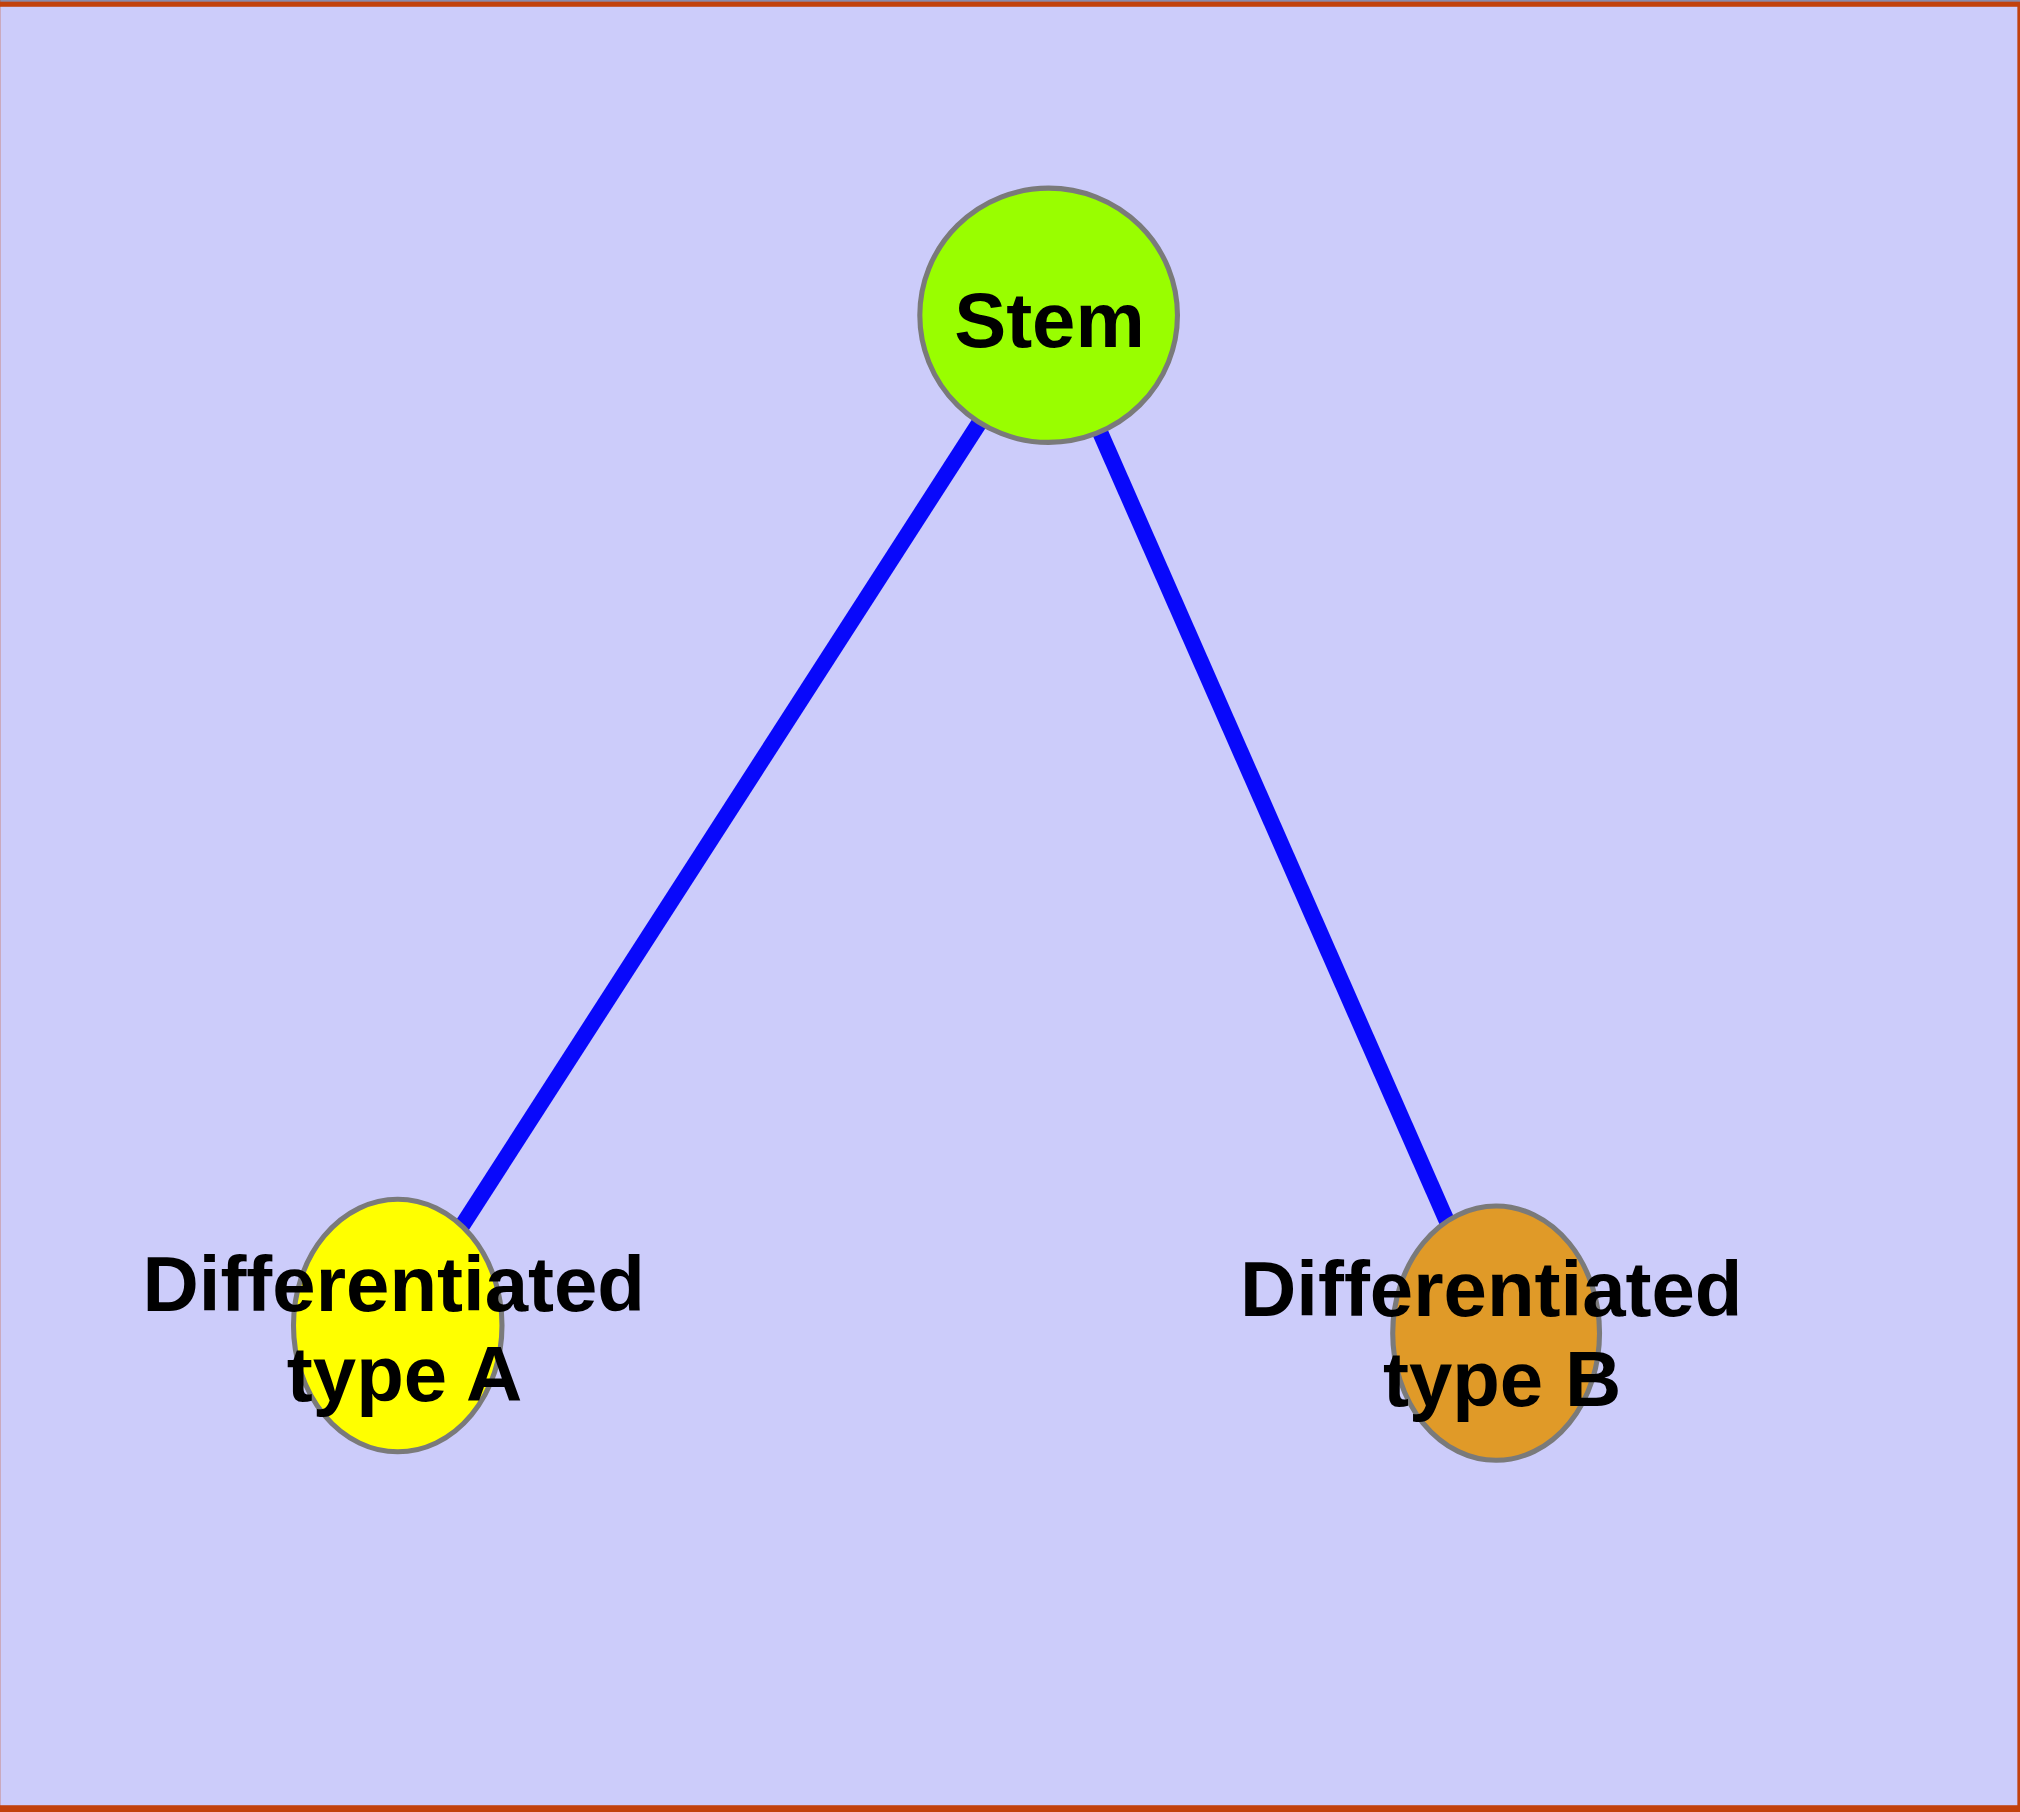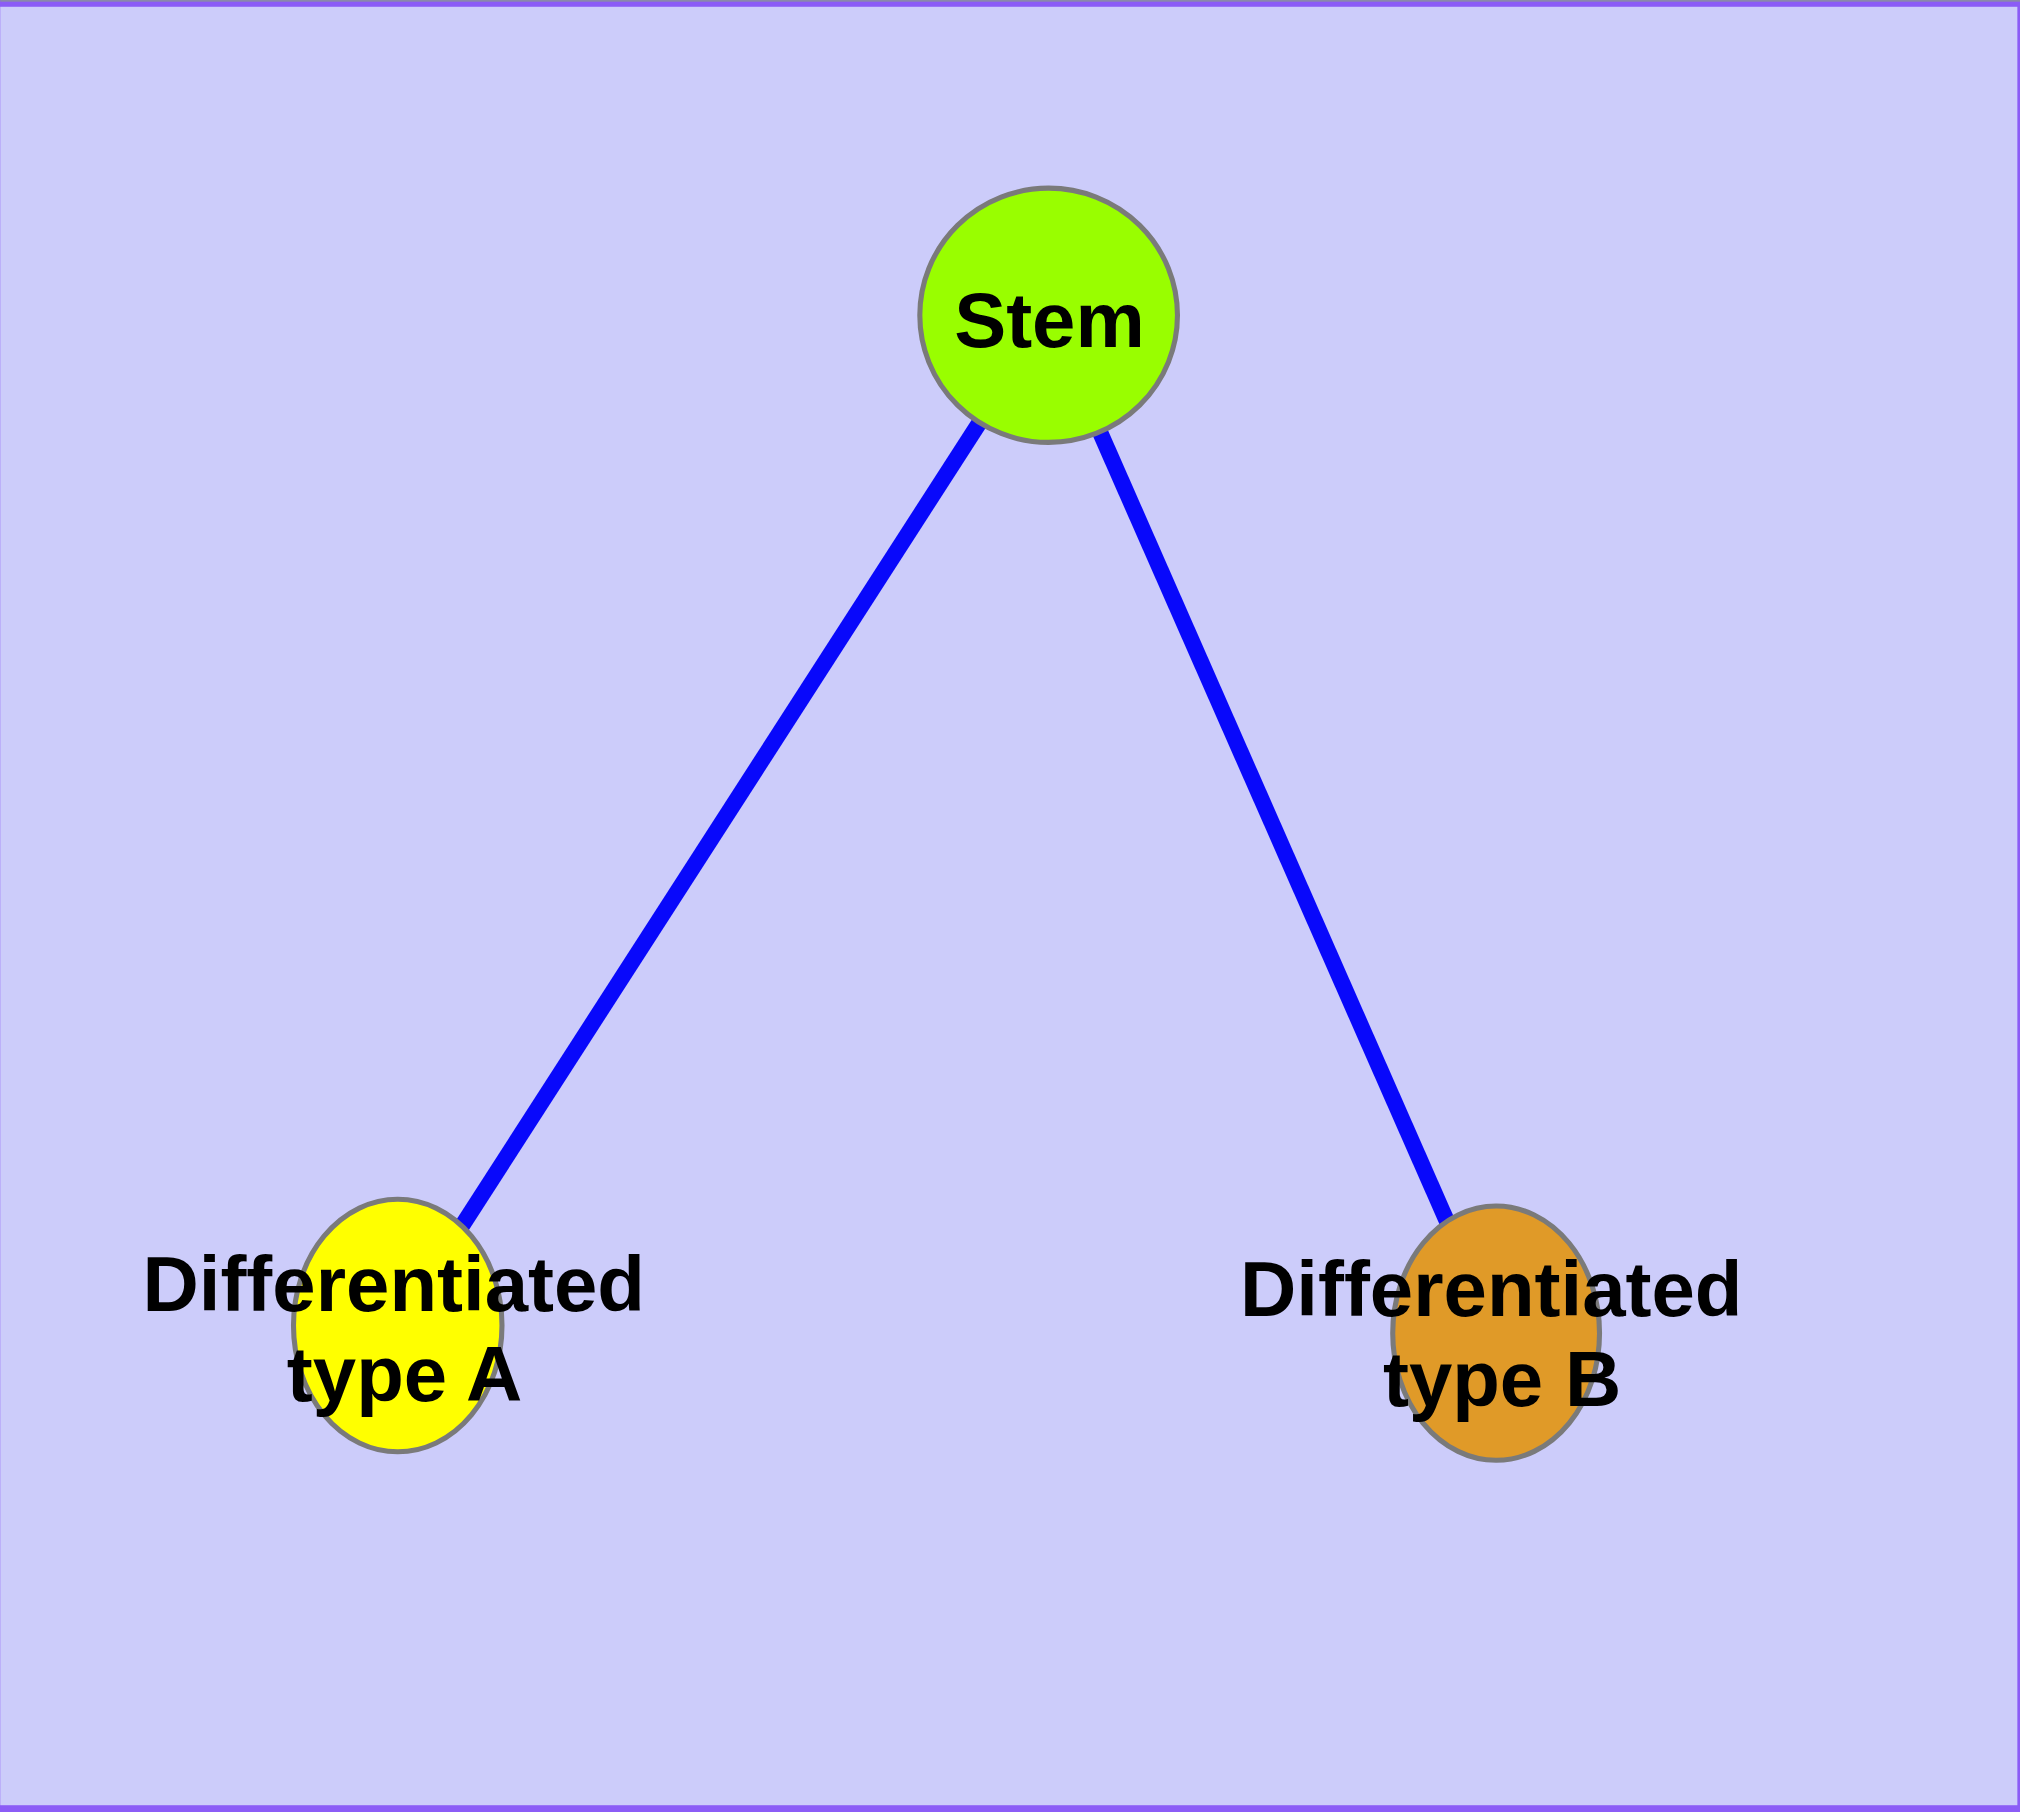--- a/index.html
+++ b/index.html
@@ -7,21 +7,21 @@
     padding: 0;
     background: #FFFFFF;
     width: 2021px;
     height: 1812px;
     overflow: hidden;
   }
   .stage {
     position: relative;
     width: 2021px;
     height: 1812px;
-    background: #8b5cf6;
+    background: #c2410c;
   }
   svg { display: block; }
   .node-shape {
     stroke-width: 6px;
   }
   .edge-line {
     stroke-width: 19px;
     stroke-linecap: butt;
   }
   .node-label {

